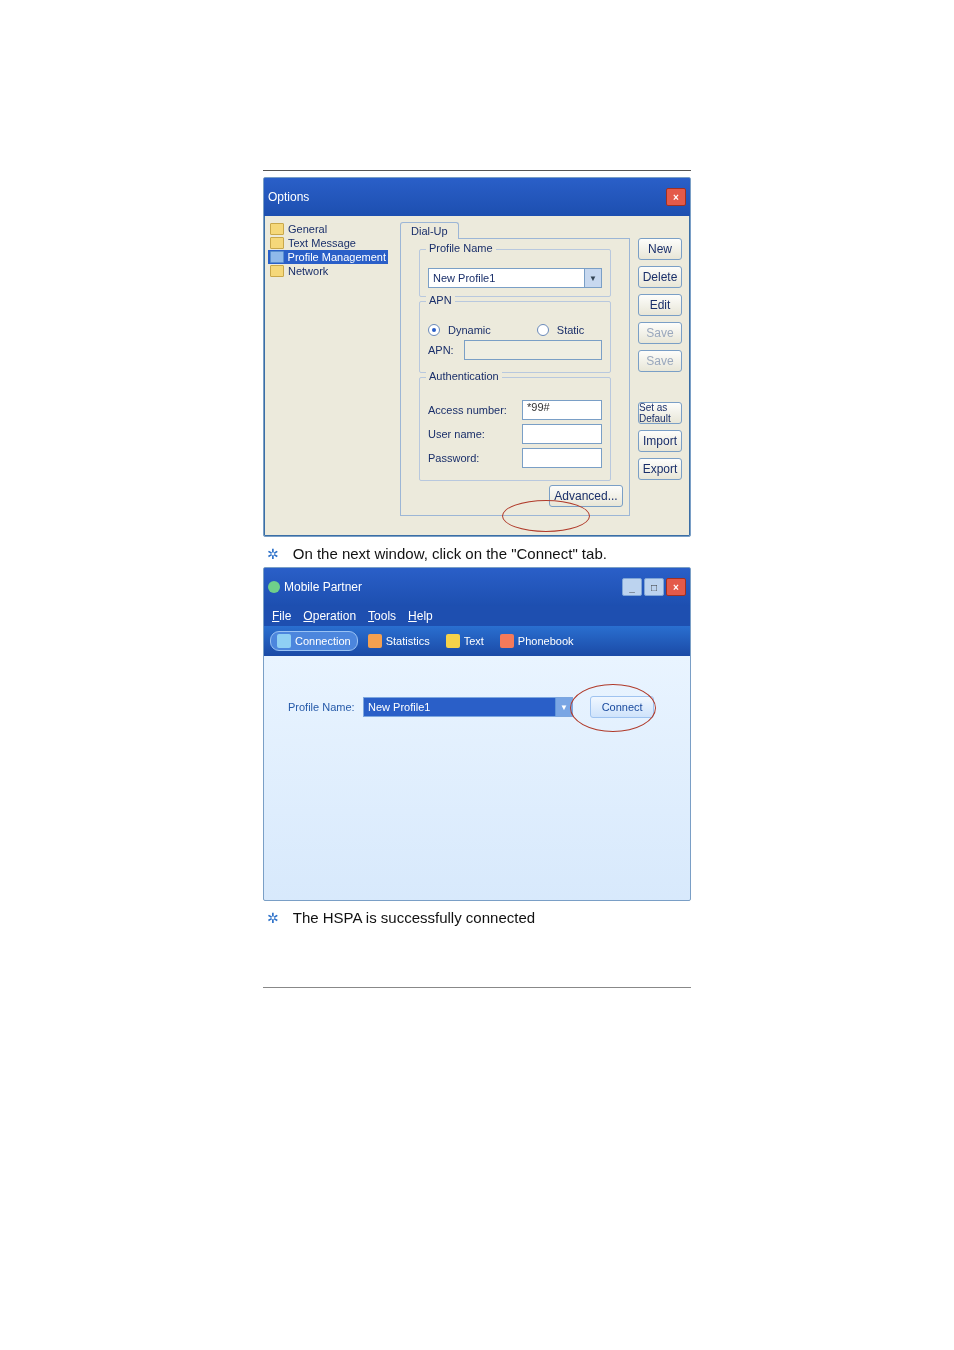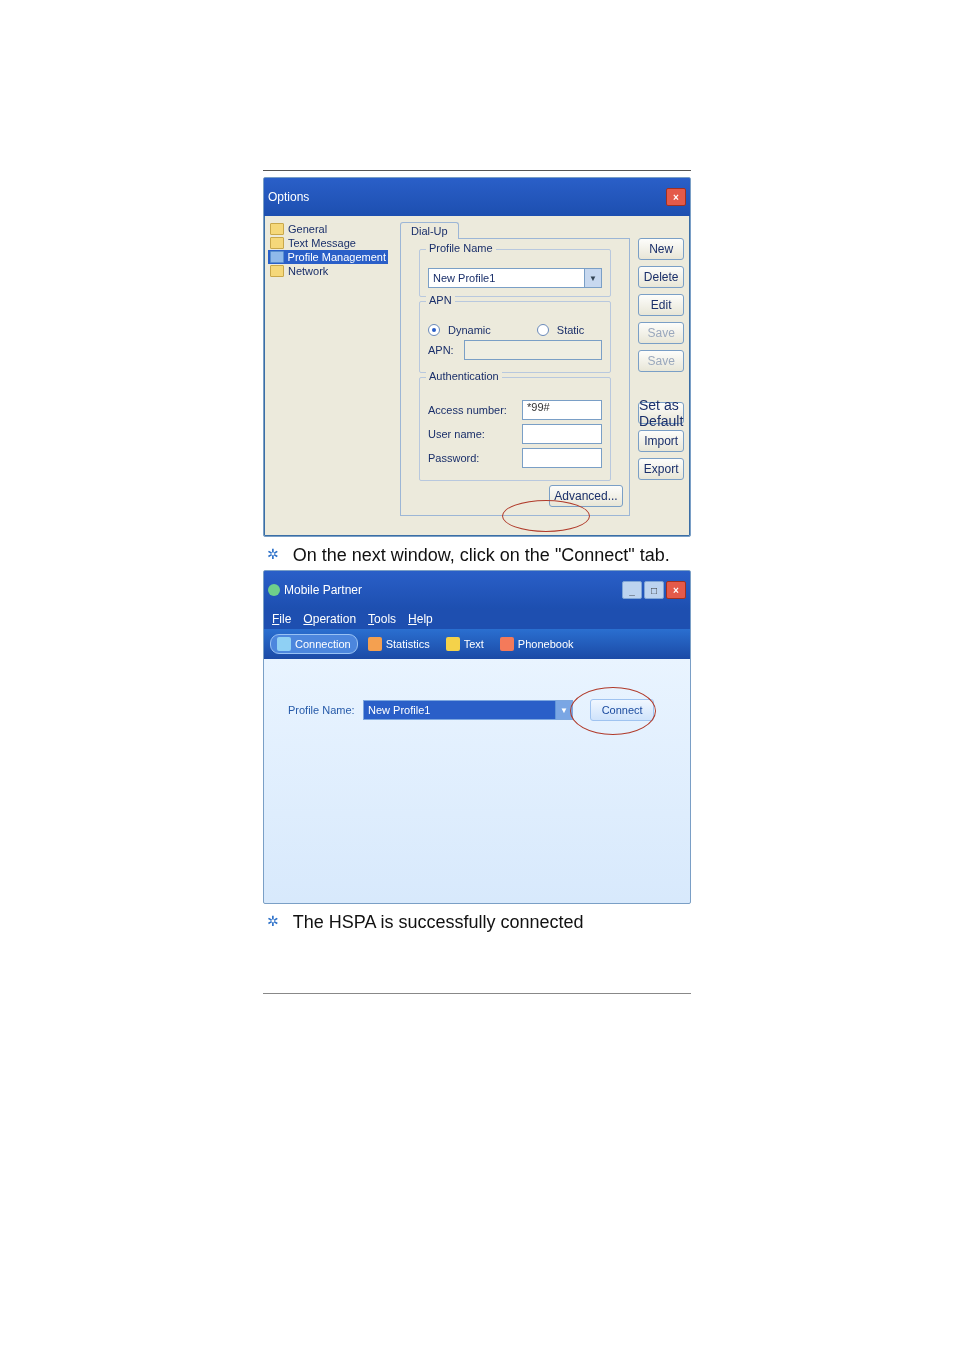--- a/index.html
+++ b/index.html
@@ -33,21 +33,21 @@
   .radio .dot{width:4px;height:4px;background:#2a5fc8;border-radius:50%}
   .btncol{width:96px;padding:6px 8px 6px 0;display:flex;flex-direction:column;gap:6px}
   .xpbtn{height:20px;border:1px solid #7a9fc6;border-radius:3px;background:linear-gradient(#fdfdfb,#e8e6d7);font-size:12px;color:#1a2f6a;display:flex;align-items:center;justify-content:center;cursor:pointer}
   .xpbtn.disabled{color:#9aa8bd}
   .dlg-footer{height:34px;display:flex;align-items:center;justify-content:flex-end;gap:10px;padding:0 12px}
   .xpbtn.wide{width:72px}
   .ring{position:absolute;border:1px solid #b03a2a;border-radius:50%;pointer-events:none}
   
   .bullet-row{display:flex;align-items:flex-start;gap:14px;margin:8px 0 4px 4px}
   .bullet{color:#2a6fc8;font-size:14px;line-height:18px}
-  .bullet-text{font-size:18px;color:#111;flex:1}
+  .bullet-text{font-size:15px;color:#111;flex:1}
   
   .mp-body{background:linear-gradient(#e9f4ff,#d3e6fb);position:relative}
   .menubar{height:20px;background:#1e4fb0;color:#fff;font-size:12px;display:flex;align-items:center;gap:12px;padding:0 8px}
   .menubar span u{text-decoration:underline}
   .toolbar{height:30px;background:linear-gradient(#2a6fd0,#1b4aa6);display:flex;align-items:center;gap:4px;padding:0 6px;color:#fff;font-size:11px}
   .toolbar .titem{display:flex;align-items:center;gap:4px;padding:2px 6px;border-radius:9px}
   .toolbar .titem.active{background:#4c86dd;border:1px solid #99c2f4}
   .tool-ico{width:14px;height:14px;border-radius:2px}
   .mp-main{height:230px;padding:40px 24px;color:#265aa9;font-size:11px;position:relative}
   .mp-combo{display:inline-flex;align-items:center;height:18px;border:1px solid #7da7df;background:#2a5fc8;color:#fff;width:200px;position:relative;padding:0 4px}
@@ -141,21 +141,21 @@
         </div>
 
         <div class="btncol">
           <div style="height:10px"></div>
           <span class="xpbtn underline-first">New</span>
           <span class="xpbtn underline-first">Delete</span>
           <span class="xpbtn underline-first">Edit</span>
           <span class="xpbtn disabled underline-first">Save</span>
           <span class="xpbtn disabled underline-first">Save</span>
           <div style="height:18px"></div>
-          <span class="xpbtn" style="font-size:14px">Set as Default</span>
+          <span class="xpbtn" style="font-size:10px">Set as Default</span>
           <span class="xpbtn underline-first">Import</span>
           <span class="xpbtn">Export</span>
         </div>
       </div>
 
       <span class="ring" style="width:86px;height:30px;right:100px;bottom:4px"></span>
     </div>
 
     <div class="bullet-row">
       <span class="bullet">✲</span>

